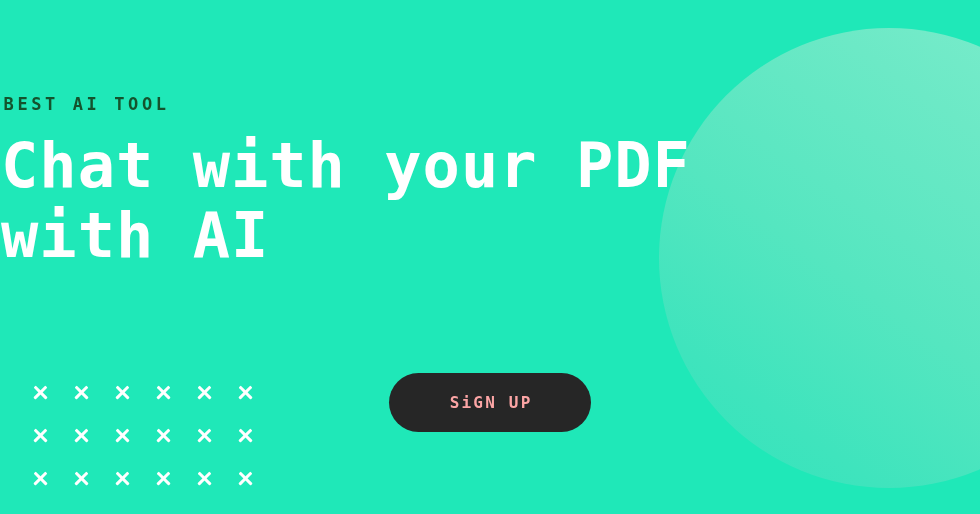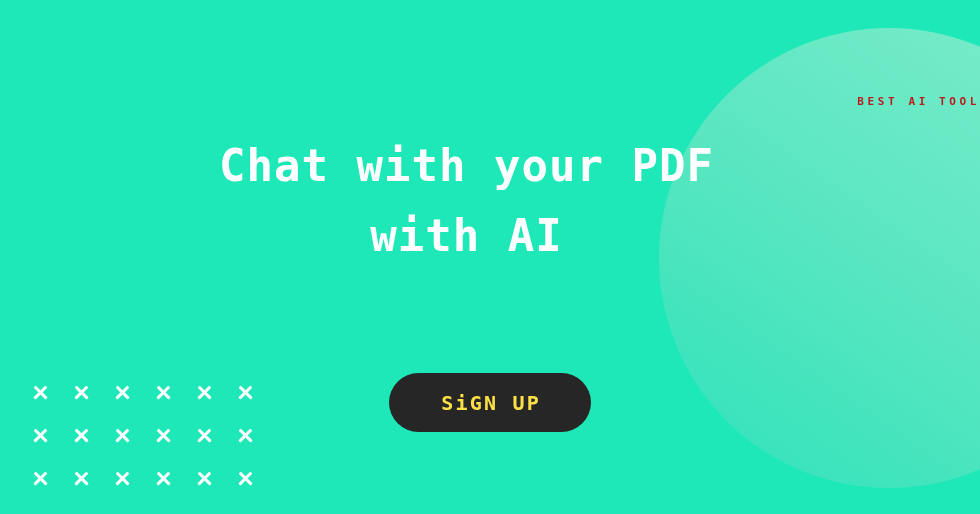--- a/index.html
+++ b/index.html
@@ -52,40 +52,40 @@
     width: 980px;
     height: 514px;
     z-index: 2;
   }
 
   .eyebrow {
     position: absolute;
     top: 96px;
     left: 0;
     width: 980px;
-    text-align: right;
-    color: #b91c1c;
+    text-align: left;
+    color: #14532d;
     font-family: "DejaVu Sans Mono", "Liberation Mono", monospace;
-    font-size: 11px;
+    font-size: 17px;
     font-weight: bold;
     letter-spacing: 3.6px;
     text-indent: 3.6px;
     line-height: 1;
     white-space: nowrap;
   }
 
   .headline {
     position: absolute;
     top: 131px;
     left: 0;
     width: 932px;
-    text-align: center;
+    text-align: left;
     color: #FFFFFF;
     font-family: "DejaVu Sans Mono", "Liberation Mono", monospace;
-    font-size: 44px;
+    font-size: 62px;
     font-weight: bold;
     line-height: 70px;
     letter-spacing: 1px;
     text-indent: 1px;
     white-space: nowrap;
   }
 
   .headline-line { display: block; }
 
   
@@ -99,23 +99,23 @@
 
   .cta-button {
     display: flex;
     align-items: center;
     justify-content: center;
     width: 202px;
     height: 59px;
     border: none;
     border-radius: 30px;
     background: #262626;
-    color: #fde047;
+    color: #fca5a5;
     font-family: "DejaVu Sans Mono", "Liberation Mono", monospace;
-    font-size: 20px;
+    font-size: 16px;
     font-weight: bold;
     letter-spacing: 2.2px;
     text-indent: 2.2px;
     cursor: pointer;
     white-space: nowrap;
   }
 
   
   .x-grid {
     position: absolute;

